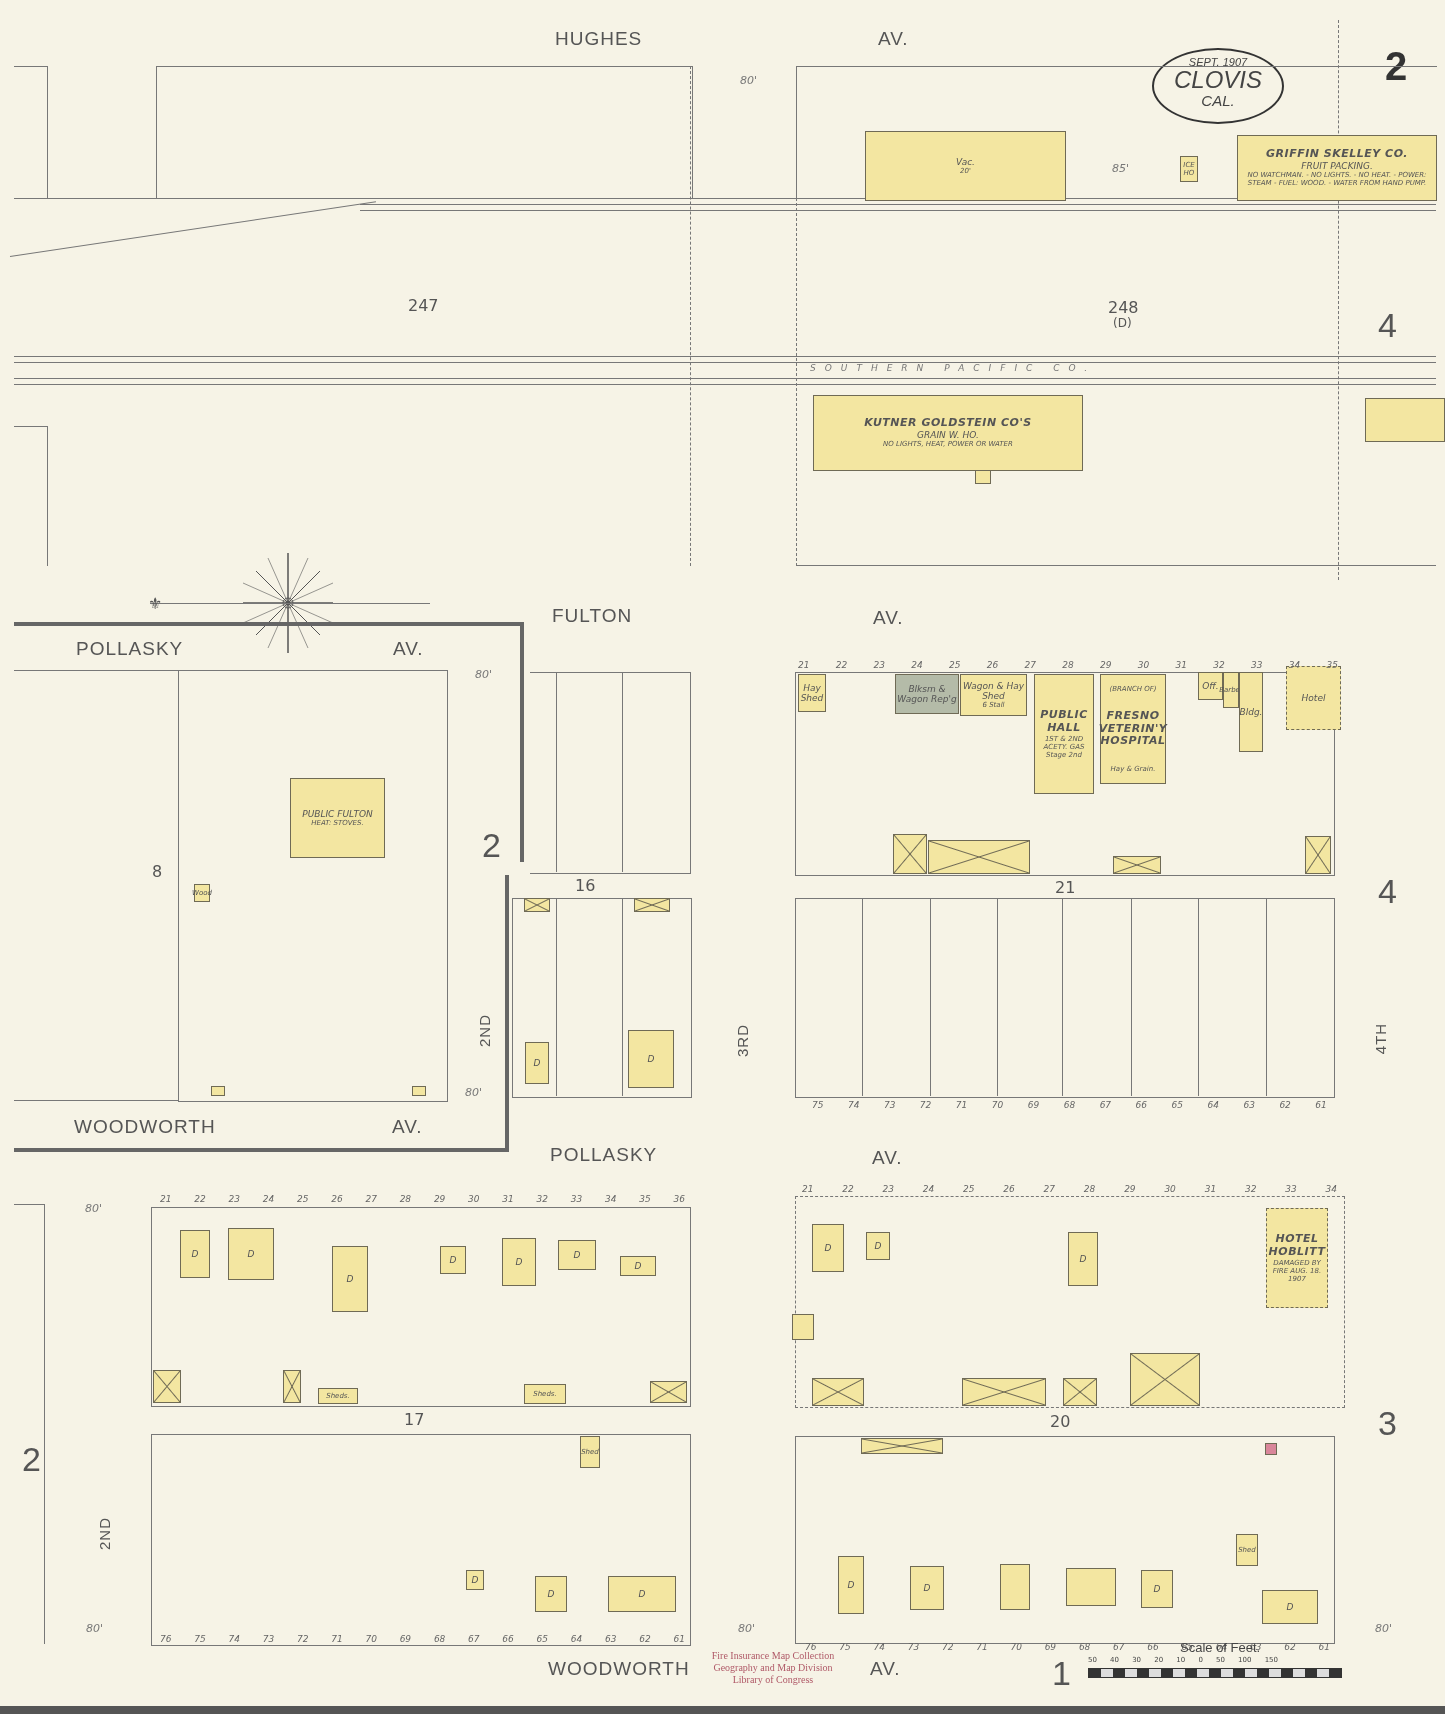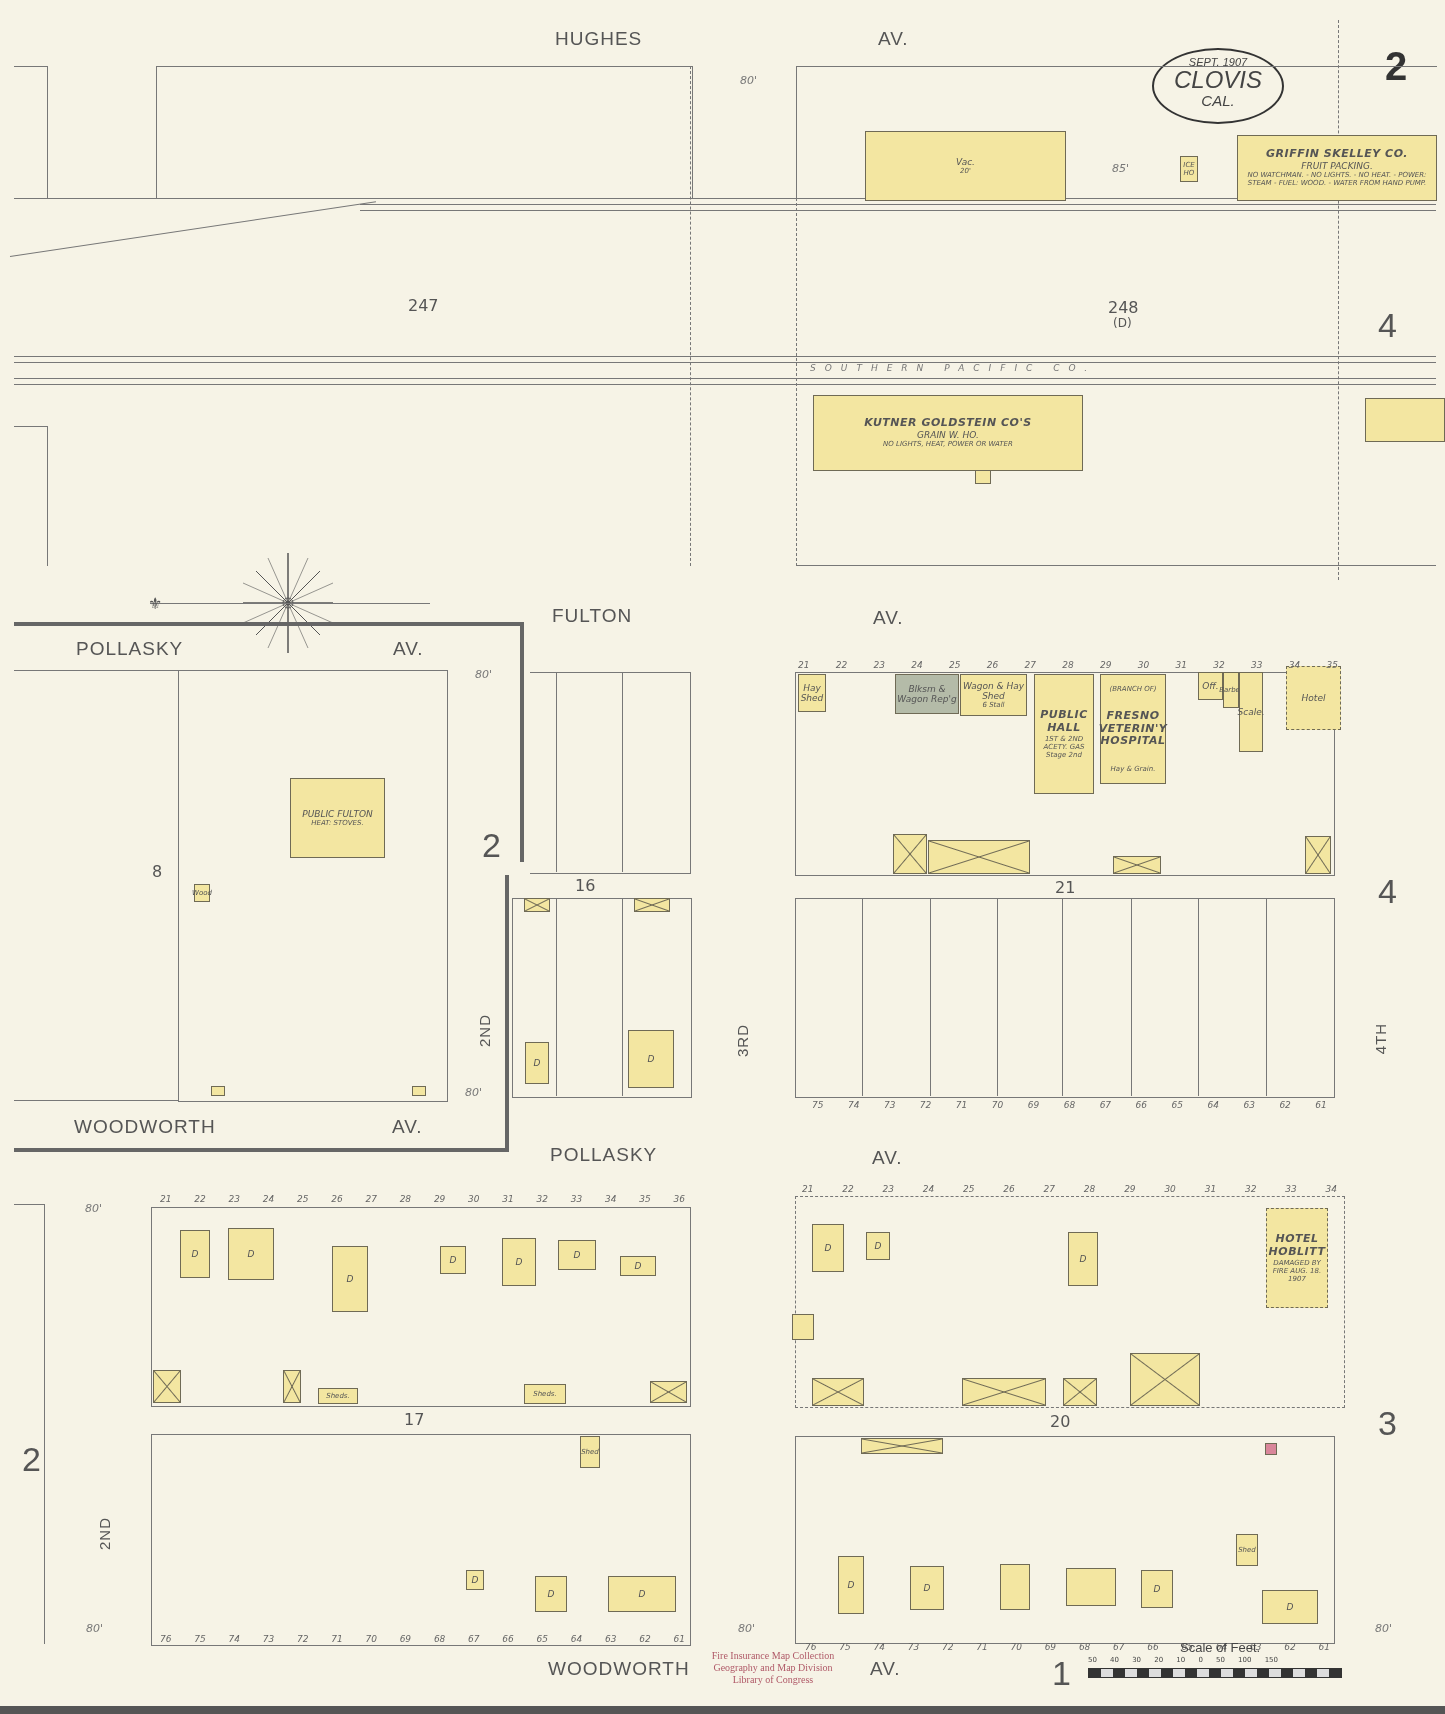--- a/index.html
+++ b/index.html
@@ -197,21 +197,21 @@
   <span class="big">FRESNO VETERIN'Y HOSPITAL</span>
   <span class="small">Hay &amp; Grain.</span>
 </div>
 <div class="bldg" style="left:1198px;top:672px;width:25px;height:28px;">
     <span>Off.</span>
   </div>
 <div class="bldg" style="left:1223px;top:672px;width:16px;height:36px;">
     <span class="small">Barber</span>
   </div>
 <div class="bldg" style="left:1239px;top:672px;width:24px;height:80px;">
-    <span>Scale.</span>
+    <span>Bldg.</span>
   </div>
 <div class="bldg dashed" style="left:1286px;top:666px;width:55px;height:64px;">
     <span>Hotel</span>
   </div>
 <div class="bldg xbox" style="left:893px;top:834px;width:34px;height:40px;"></div>
 <div class="bldg xbox" style="left:928px;top:840px;width:102px;height:34px;"></div>
 <div class="bldg xbox" style="left:1113px;top:856px;width:48px;height:18px;"></div>
 <div class="bldg xbox" style="left:1305px;top:836px;width:26px;height:38px;"></div>
 <div class="adj" style="left:1378px;top:872px;">4</div>
 

